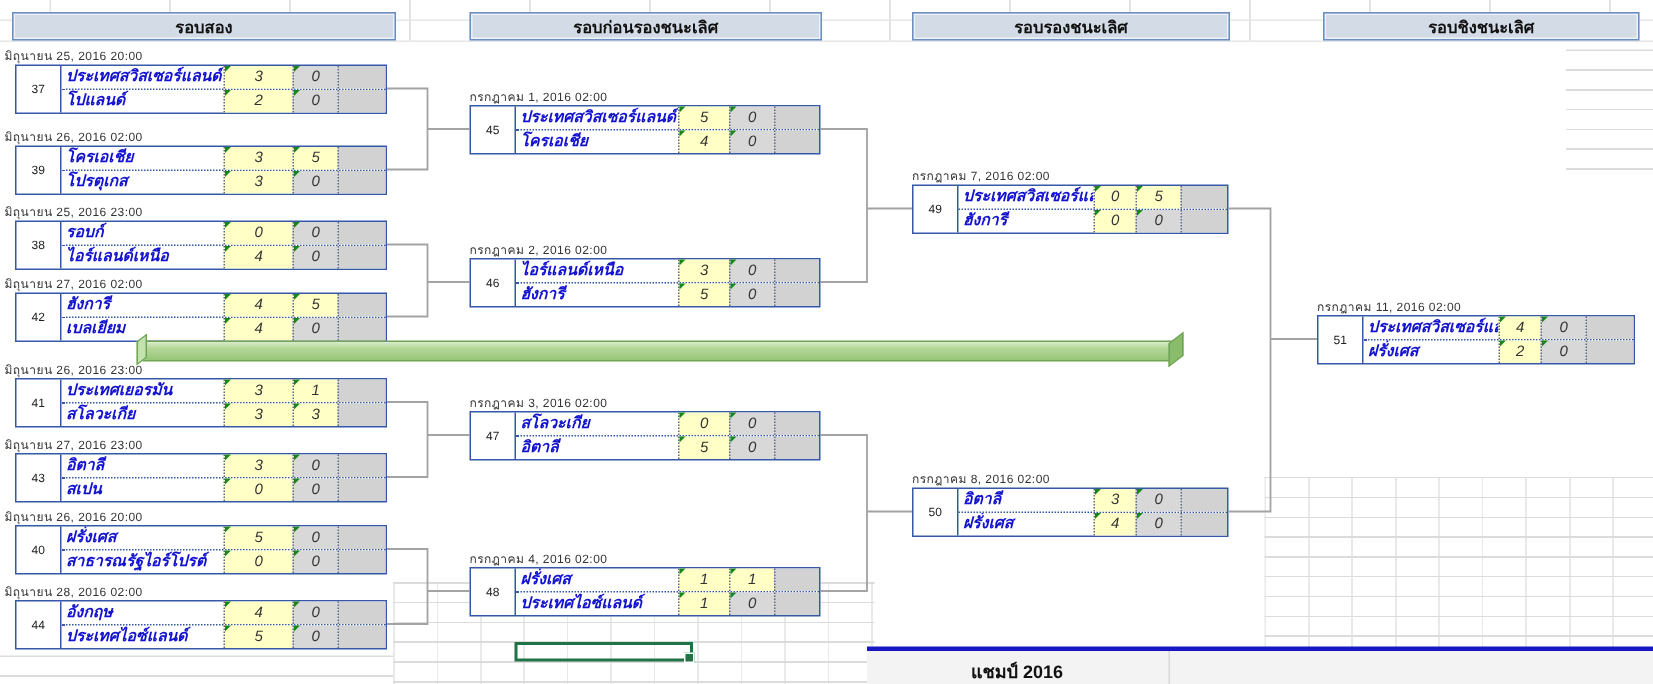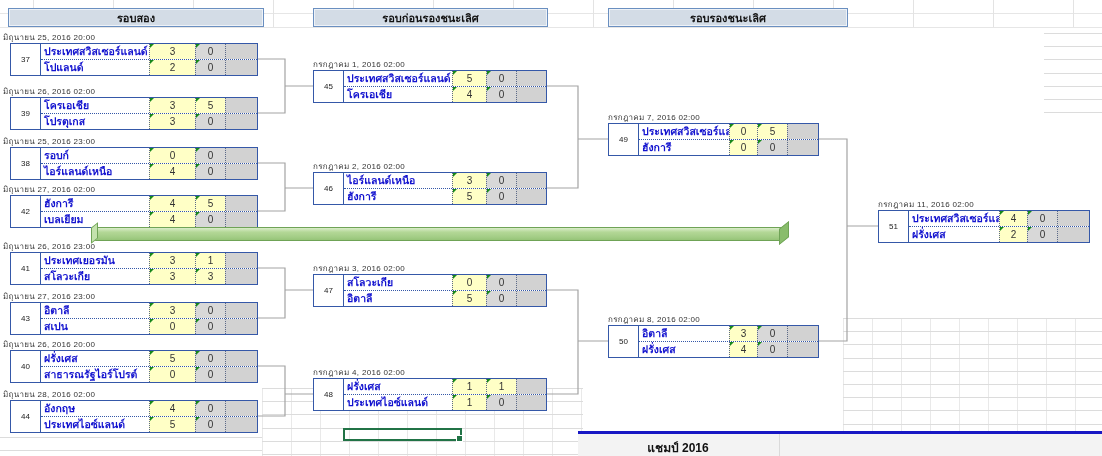--- a/index.html
+++ b/index.html
@@ -18,21 +18,21 @@
       font-weight:bold;font-size:11px;color:#111;box-sizing:border-box;}
   
   svg.conn{position:absolute;left:0;top:0;z-index:1;}
   
   .match{position:absolute;z-index:3;}
   .mdate{position:absolute;top:-12px;left:0;font-size:8px;color:#333;white-space:nowrap;letter-spacing:.3px;}
   .r16 .mdate{left:-7px;}
   .mbox{display:flex;height:33px;border:1.5px solid #3558a8;background:#fff;box-sizing:border-box;}
   .mnum{width:30px;border-right:1.5px solid #3558a8;display:flex;align-items:center;justify-content:center;
         font-size:8px;color:#222;box-sizing:border-box;flex:none;}
-  .mrows{flex:1;display:flex;flex-direction:column;min-width:0;}
+  .mrows{flex:1;display:flex;flex-direction:column;min-width:0;font-style:italic;}
   .mrow{flex:1;display:flex;box-sizing:border-box;min-width:0;}
   .mrow + .mrow{border-top:1px dotted #3558a8;}
   .cell{box-sizing:border-box;position:relative;font-size:10px;display:flex;align-items:center;
         justify-content:center;color:#333;line-height:1;flex:none;}
   .team{flex:1;justify-content:flex-start;padding-left:3px;color:#1313cf;font-weight:bold;font-size:10.5px;
         white-space:nowrap;overflow:hidden;}
   .s1,.s2,.tail{border-left:1px dotted #5c6a88;}
   .y{background:#ffffc6;}
   .g{background:#d8d8d8;}
   .tail{background:#d2d2d2;}
@@ -80,21 +80,22 @@
              M258 163 H285 V211 H258 M285 188 H313
              M258 268 H285 V318 H258 M285 290 H313
              M258 366 H285 V416 H258 M285 394 H313
              M547 86 H578 V188 H547 M578 139 H608
              M547 290 H578 V394 H547 M578 341 H608
              M819 139 H847 V341 H819 M847 226 H878" fill="none" stroke="#a3a3a3" stroke-width="1.2"></path>
   </svg>
 
   <div class="rh" style="left:8px;top:8px;width:256px">รอบสอง</div>
   <div class="rh" style="left:313px;top:8px;width:235px">รอบก่อนรองชนะเลิศ</div>
-  <div class="rh" style="left:608px;top:8px;width:240px">รอบรองชนะเลิศ</div>
+  <div class="rh" style="left:608px;top:8px;width:212px">รอบรองชนะเลิศ</div>
+  <div class="rh" style="left:882px;top:8px;width:211px">รอบชิงชนะเลิศ</div>
 
   <div class="match r16" style="left:10px;top:43px">
     <div class="mdate">มิถุนายน 25, 2016  20:00</div>
     <div class="mbox">
         <div class="mnum">37</div>
       <div class="mrows">
         <div class="mrow">
             <div class="cell team">ประเทศสวิสเซอร์แลนด์</div>
             <div class="cell s1 y tri">3</div>
             <div class="cell s2 g tri">0</div>

